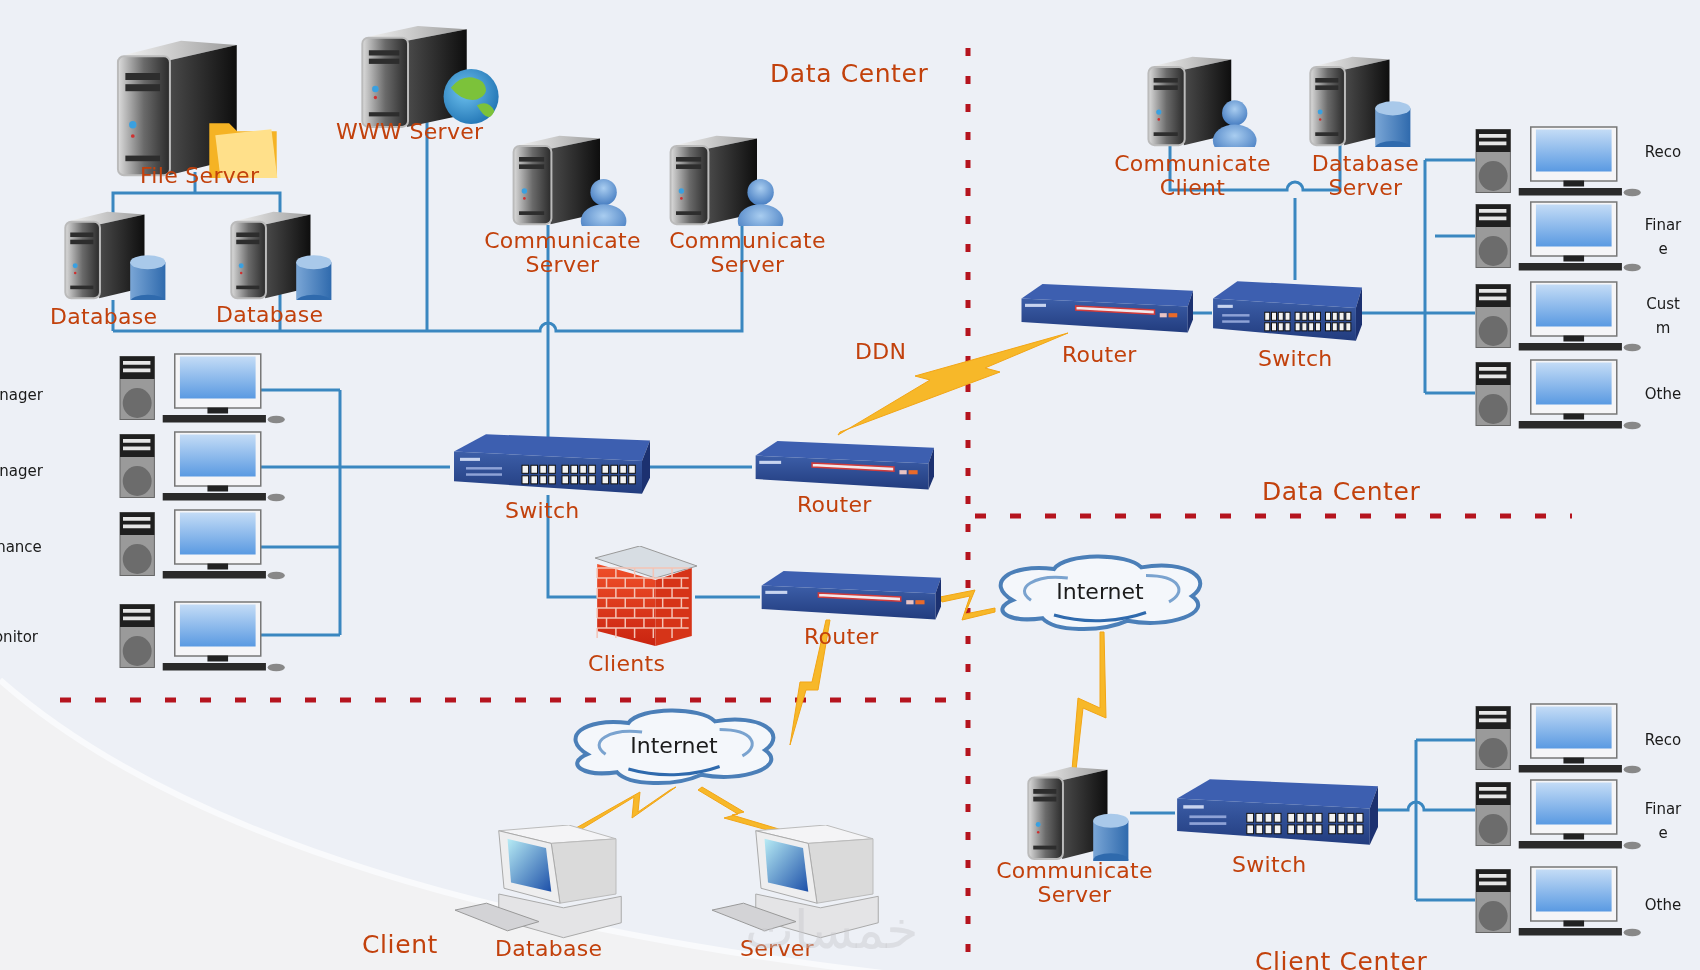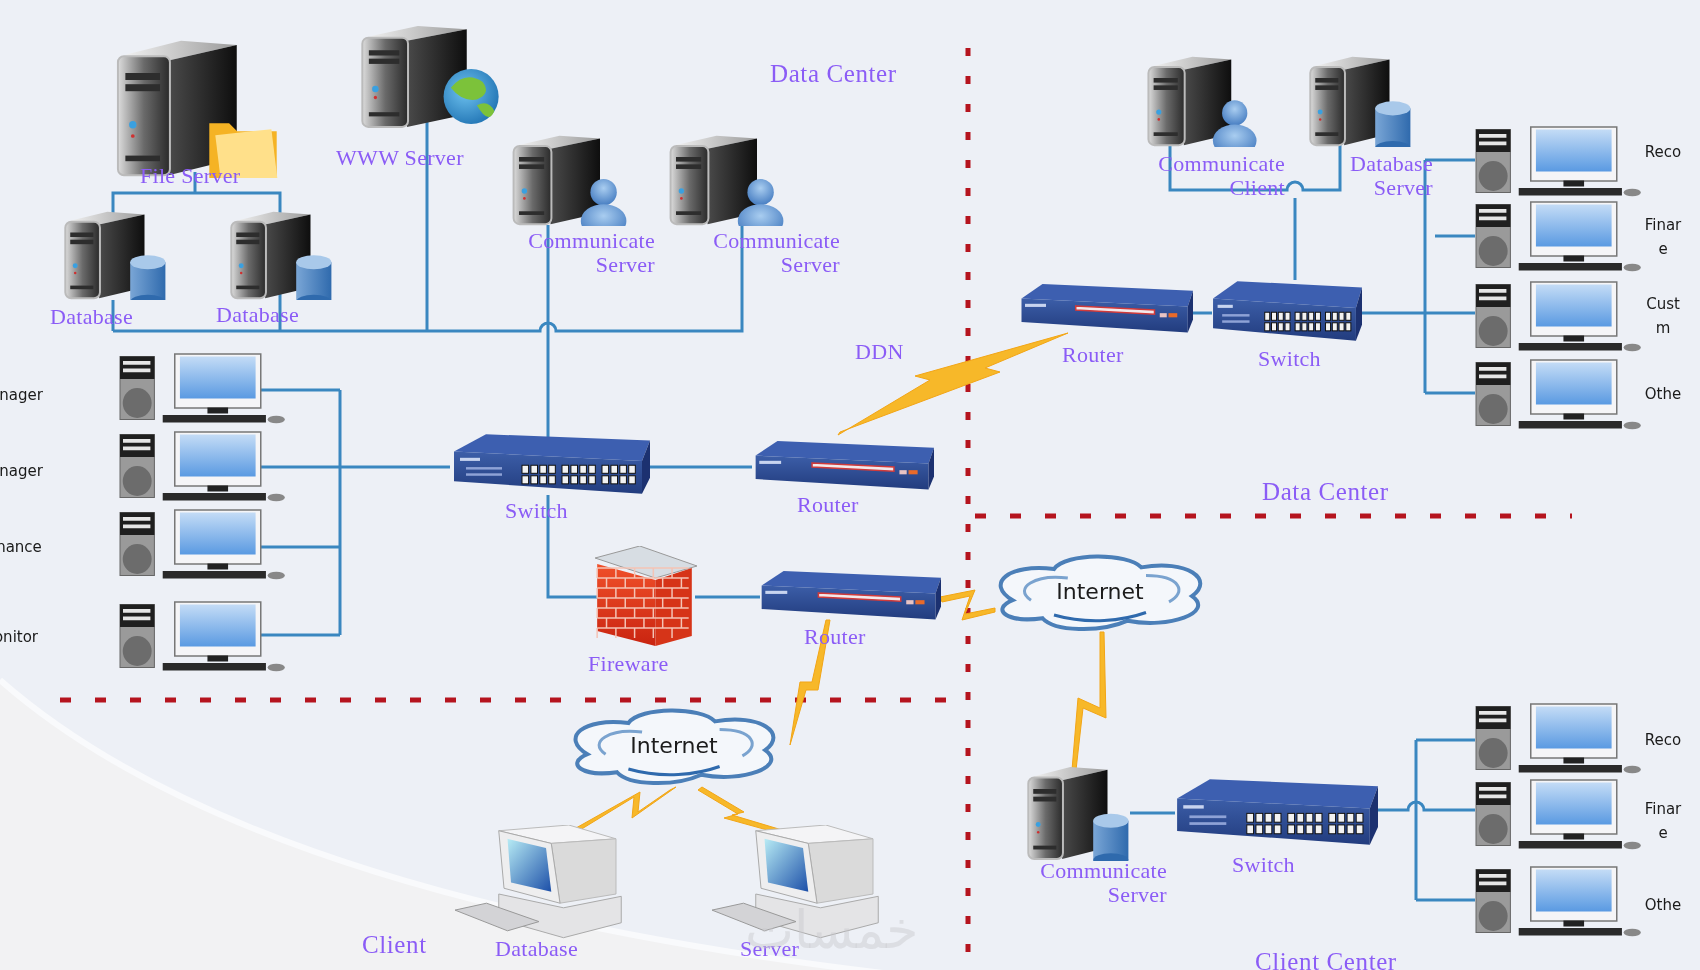--- a/index.html
+++ b/index.html
@@ -7,21 +7,21 @@
     width: 1700px; height: 970px; overflow: hidden; position: relative;
     background: #edf0f6;
     font-family: "DejaVu Sans", sans-serif;
     color: #1a1a1a;
   }
   #bg-arc { position: absolute; left: 0; top: 0; width: 1700px; height: 970px; }
   #wires { position: absolute; left: 0; top: 0; width: 1700px; height: 970px; }
   .node { position: absolute; }
   .lbl {
     position: absolute; font-size: 22px; line-height: 24px; white-space: nowrap;
-    text-align: right; color: #8b5cf6; letter-spacing: 0.3px; font-family: Liberation Serif, serif;
+    text-align: center; color: #c2410c; letter-spacing: 0.3px;
   }
   .zone { font-size: 25px; letter-spacing: 0.6px; }
   .side-lbl { position: absolute; font-size: 15px; line-height: 24px; white-space: nowrap; }
   .side-lbl.right { text-align: center; width: 60px; }
   svg text { font-family: "DejaVu Sans", sans-serif; }
 </style>
 </head>
 <body>
 
 <svg id="bg-arc" viewBox="0 0 1700 970">
@@ -1790,36 +1790,36 @@
   <ellipse cx="158.24" cy="67.5" rx="8.6" ry="3.75" fill="#888"></ellipse>
     </svg>
   </div>
 
 <div class="lbl zone" style="left:770px;top:62px;">Data Center</div>
 <div class="lbl zone" style="left:1262px;top:480px;">Data Center</div>
 <div class="lbl zone" style="left:362px;top:933px;">Client</div>
 <div class="lbl zone" style="left:1255px;top:950px;">Client Center</div>
 
 <div class="lbl" style="left:140px;top:164px;">File Server</div>
-<div class="lbl" style="left:336px;top:146px;">WWW  Server</div>
+<div class="lbl" style="left:336px;top:120px;">WWW  Server</div>
 <div class="lbl" style="left:50px;top:305px;">Database</div>
 <div class="lbl" style="left:216px;top:303px;">Database</div>
 
 <div class="lbl" style="left:470px;top:229px;width:185px;">
   <div>Communicate</div>
   <div>Server</div>
 </div>
 <div class="lbl" style="left:655px;top:229px;width:185px;">
   <div>Communicate</div>
   <div>Server</div>
 </div>
 
 <div class="lbl" style="left:505px;top:499px;">Switch</div>
 <div class="lbl" style="left:797px;top:493px;">Router</div>
-<div class="lbl" style="left:588px;top:652px;">Fireware</div>
+<div class="lbl" style="left:588px;top:652px;">Clients</div>
 <div class="lbl" style="left:804px;top:625px;">Router</div>
 <div class="lbl" style="left:855px;top:340px;">DDN</div>
 
 <div class="side-lbl" style="left:-10px;top:383px;">anager</div>
 <div class="side-lbl" style="left:-10px;top:459px;">anager</div>
 <div class="side-lbl" style="left:-8px;top:535px;">inance</div>
 <div class="side-lbl" style="left:-19px;top:625px;">Monitor</div>
 
 <div class="lbl" style="left:1100px;top:152px;width:185px;">
   <div>Communicate</div>

